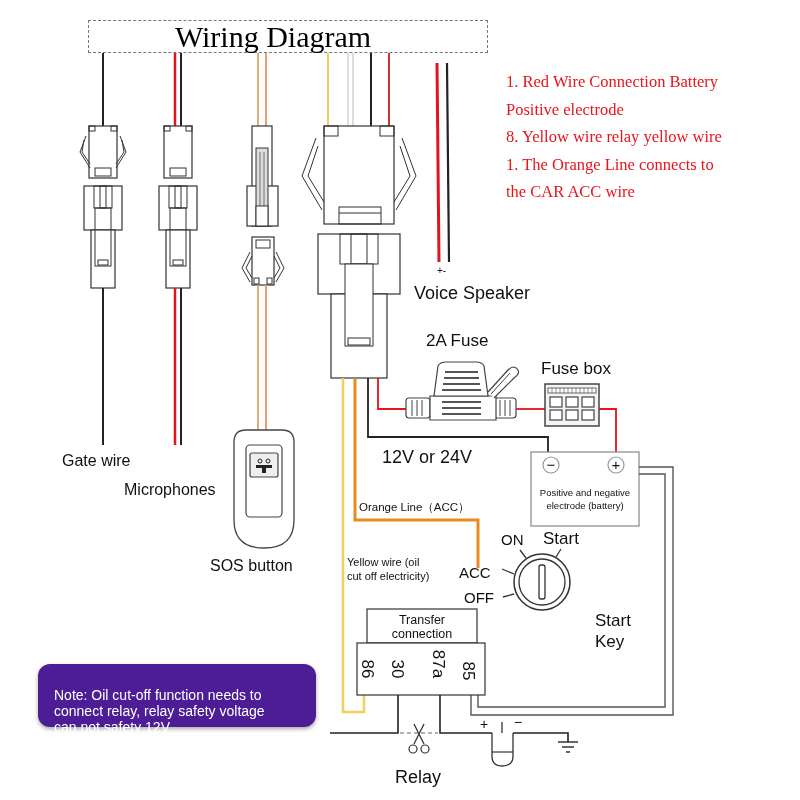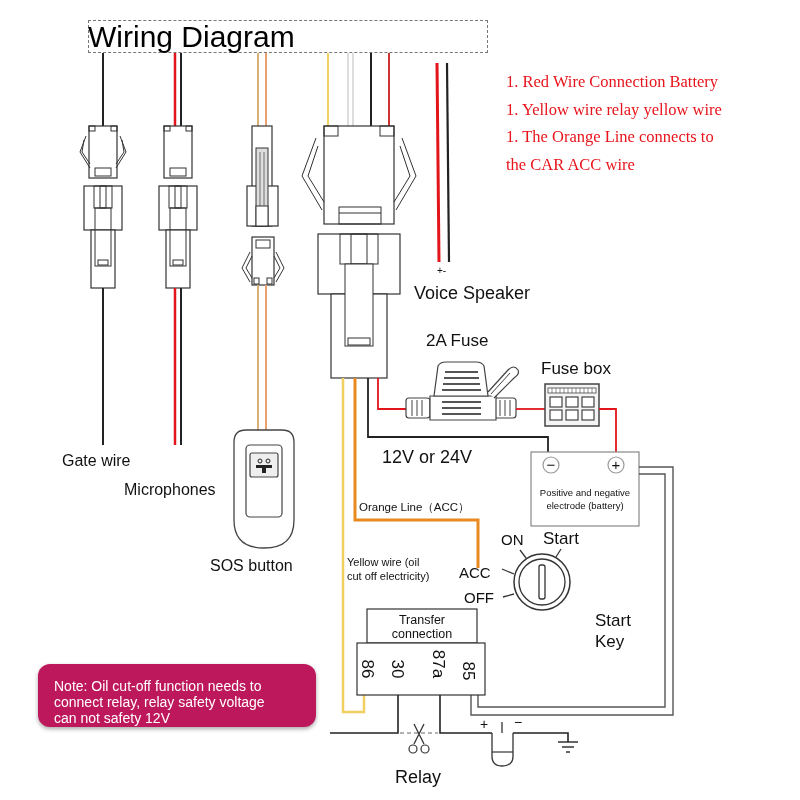--- a/index.html
+++ b/index.html
@@ -1,33 +1,34 @@
 <!DOCTYPE html>
 <html><head>
 <meta charset="utf-8">
 <style>
   html, body { margin: 0; padding: 0; background: #ffffff; }
   body { width: 800px; height: 800px; position: relative; overflow: hidden; font-family: "Liberation Sans", sans-serif; }
   #diagram { position: absolute; left: 0; top: 0; width: 800px; height: 800px; }
   .txt { font-family: "Liberation Sans", sans-serif; fill: #111; }
   .title-box { position: absolute; left: 88px; top: 20px; width: 400px; height: 33px; border: 1px dashed #777; box-sizing: border-box; }
-  .title { position: absolute; left: 88px; top: 19px; width: 370px; text-align: left; font-size: 30px; color: #000; font-family: Liberation Sans, sans-serif; line-height: 36px; }
+  .title { position: absolute; left: 88px; top: 19px; width: 370px; text-align: center; font-size: 30px; color: #000; font-family: Liberation Serif, serif; line-height: 36px; }
   .notes { position: absolute; left: 506px; top: 68px; width: 290px; color: #e8141b; font-size: 16.5px; line-height: 27.5px; font-family: Liberation Serif, serif; }
   .notes div { white-space: nowrap; }
-  .note-box { position: absolute; left: 38px; top: 664px; width: 278px; height: 63px; background: #be185d; border-radius: 12px; box-shadow: 0 2px 4px rgba(0,0,0,0.35); color: #ffffff; font-size: 14px; line-height: 16px; padding: 14px 0 0 16px; box-sizing: border-box; font-family: "Liberation Sans", sans-serif; }
+  .note-box { position: absolute; left: 38px; top: 664px; width: 278px; height: 63px; background: #4c1d95; border-radius: 12px; box-shadow: 0 2px 4px rgba(0,0,0,0.35); color: #ffffff; font-size: 14px; line-height: 16px; padding: 23px 0 0 16px; box-sizing: border-box; font-family: "Liberation Sans", sans-serif; }
 </style>
 </head>
 <body>
 
 <div class="title-box"></div>
 <div class="title">Wiring Diagram</div>
 
 <div class="notes">
   <div>1. Red Wire Connection Battery</div>
-  <div>1. Yellow wire relay yellow wire</div>
+  <div>Positive electrode</div>
+  <div>8. Yellow wire relay yellow wire</div>
   <div>1. The Orange Line connects to</div>
   <div>the CAR ACC wire</div>
 </div>
 
 <svg id="diagram" viewBox="0 0 800 800">
   <defs>
     <g id="small-top">
 
       <rect x="-14" y="0" width="28" height="52" fill="#fff" stroke="#333" stroke-width="1.2"></rect>
       <rect x="-14" y="0" width="6" height="5" fill="none" stroke="#333" stroke-width="1"></rect>

